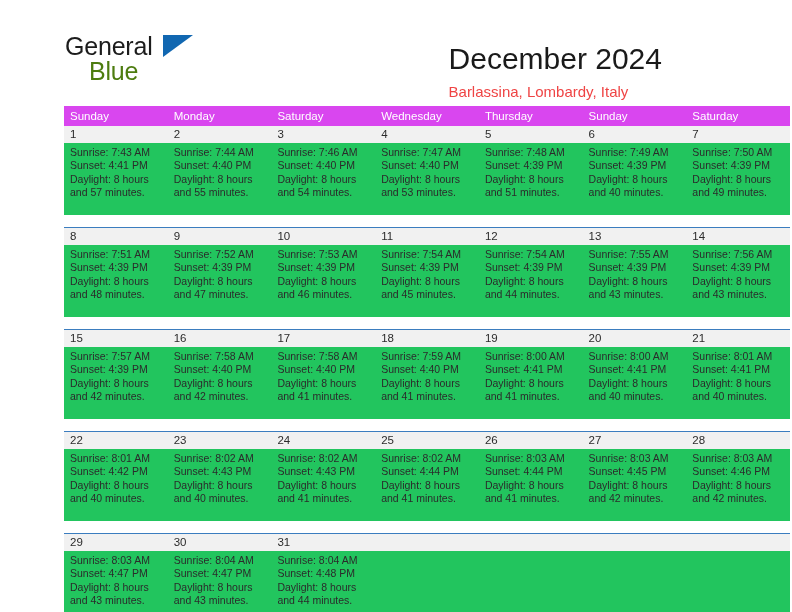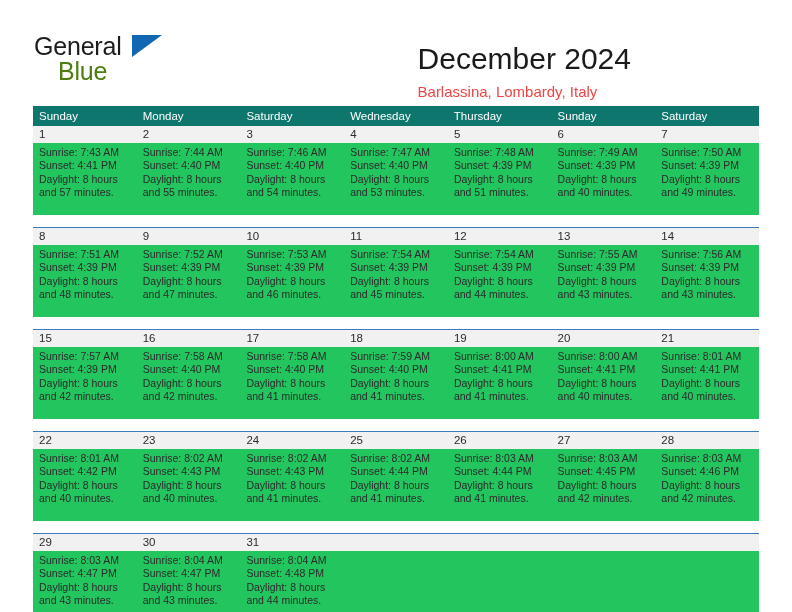--- a/index.html
+++ b/index.html
@@ -13,20 +13,21 @@
     font-family: "Liberation Sans", sans-serif;
     color: #1a1a1a;
     overflow: hidden;
   }
 
   .page {
     position: relative;
     width: 665px;
     height: 612px;
     box-sizing: border-box;
+    margin-left: 31px;
   }
 
   
   .header {
     position: absolute;
     left: 34px;
     top: 28px;
     right: 34px;
     height: 68px;
   }
@@ -90,23 +91,22 @@
   
   .calendar {
     position: absolute;
     left: 33px;
     top: 106px;
     width: 726px;
   }
 
   .weekday-row {
     display: flex;
-    background: #0f766e;
+    background: #d946ef;
     height: 20px;
-    justify-content: flex-end;
   }
   .weekday {
     flex: 1 1 0;
     color: #ffffff;
     font-size: 11.5px;
     line-height: 20px;
     padding-left: 6px;
     box-sizing: border-box;
     white-space: nowrap;
     overflow: hidden;

